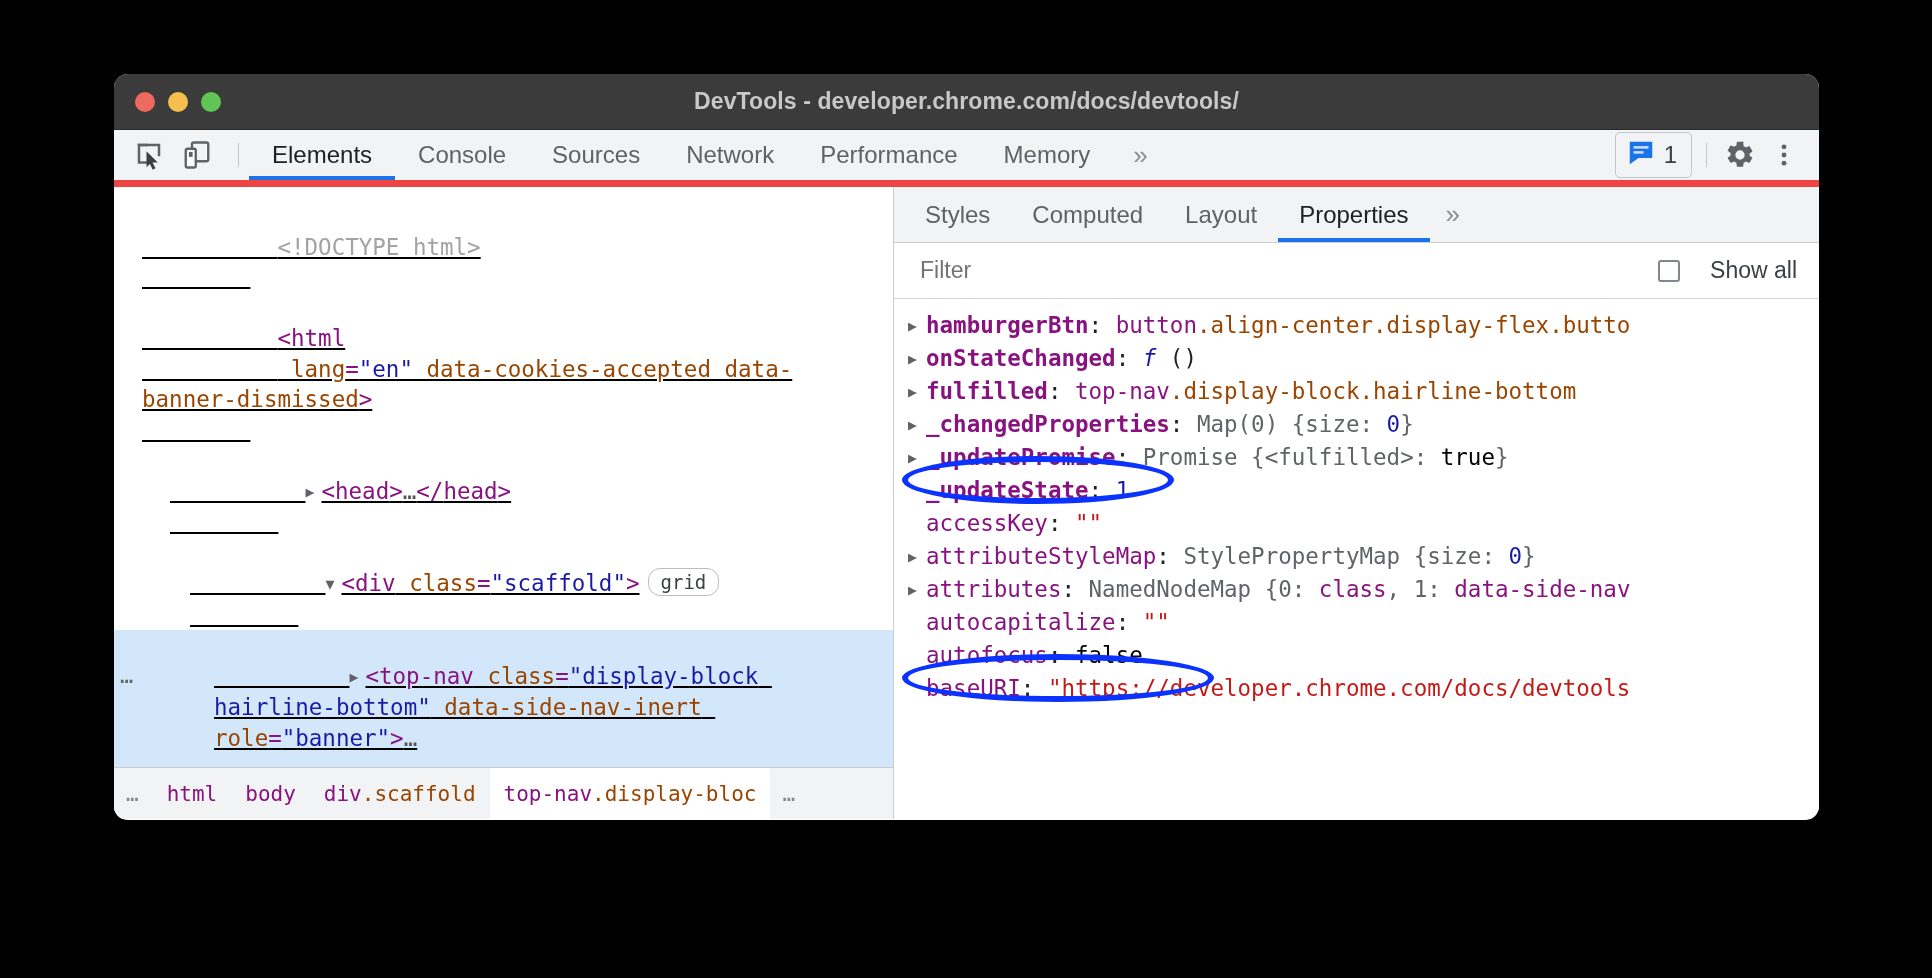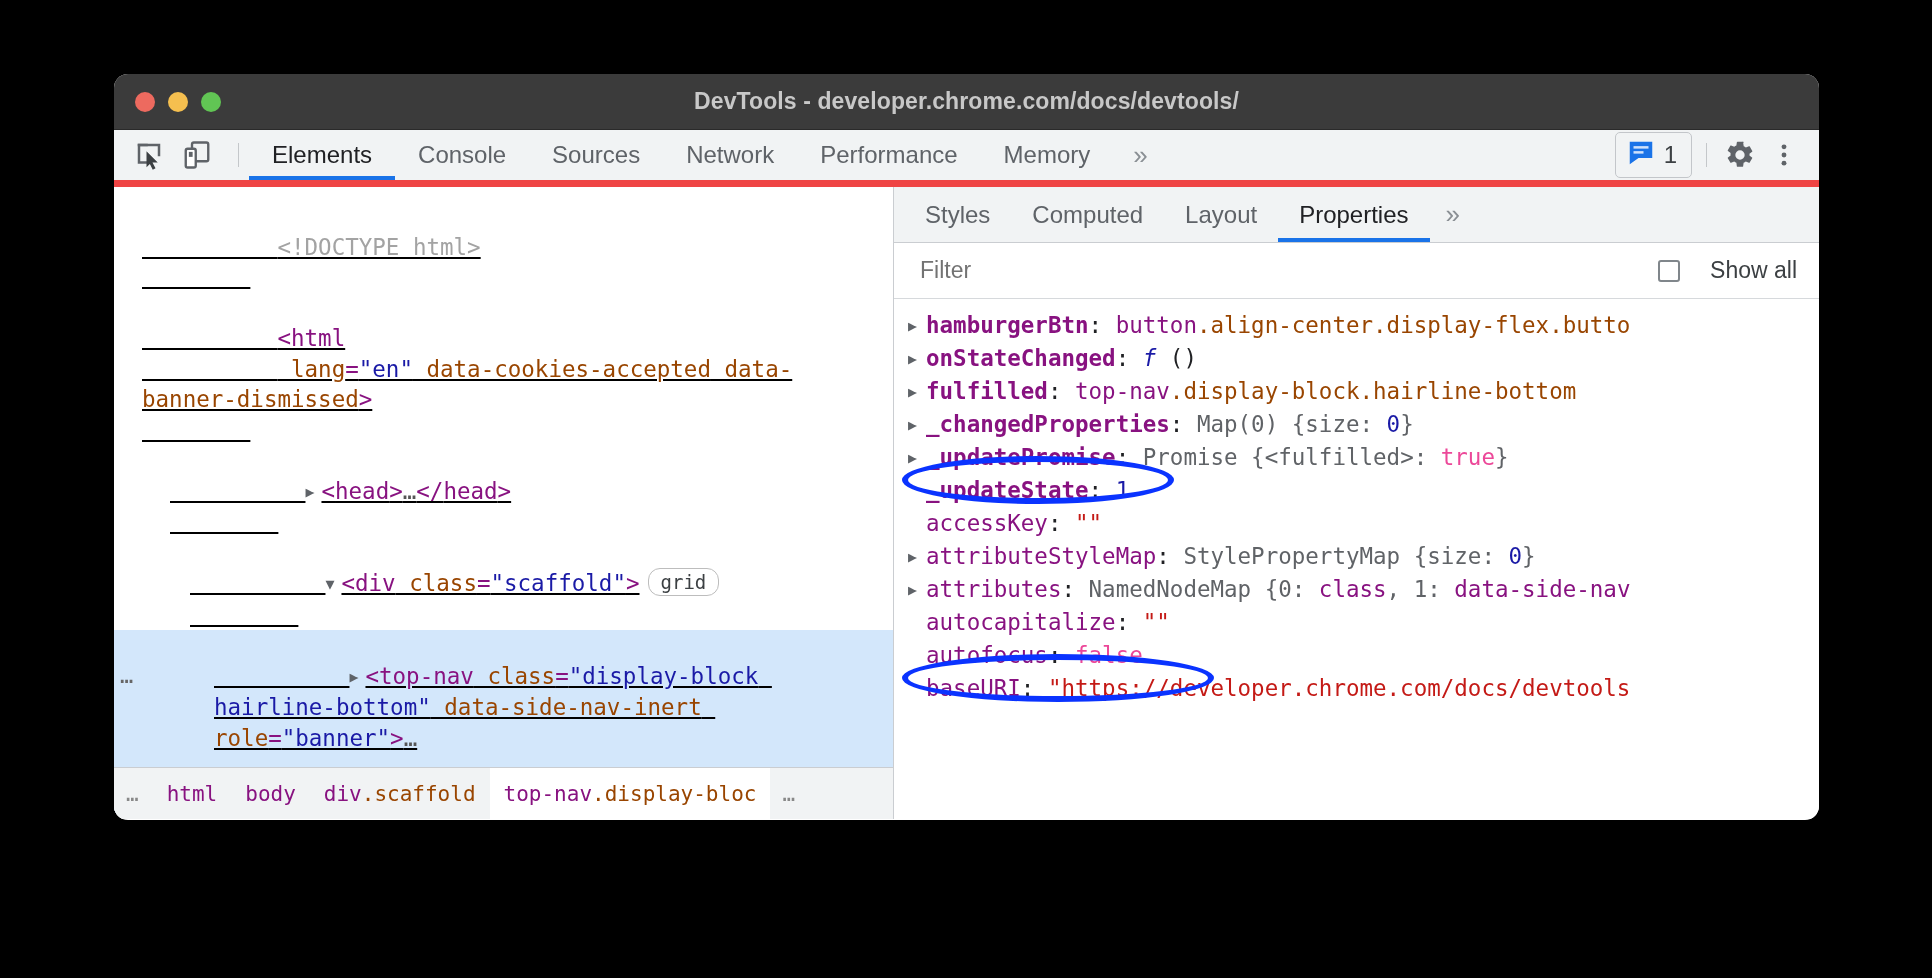--- a/index.html
+++ b/index.html
@@ -298,21 +298,21 @@
   }
   .ptw.blank { color: transparent; }
   .pname { color: #881280; }
   .pname.own { font-weight: bold; }
   .pcolon { color: #202124; }
   .v-obj   { color: #881280; }
   .v-class { color: #994500; }
   .v-gray  { color: #606367; }
   .v-num   { color: #1a1aa6; }
   .v-str   { color: #c41a16; }
-  .v-bool  { color: #ec4899; }
+  .v-bool  { color: #000000; }
   .v-fn    { color: #1a1aa6; font-style: italic; }
   .v-paren { color: #202124; }
 
   
   .oval {
     position: absolute;
     border: 6px solid #0a33ff;
     border-radius: 50% / 50%;
     pointer-events: none;
     box-sizing: border-box;

